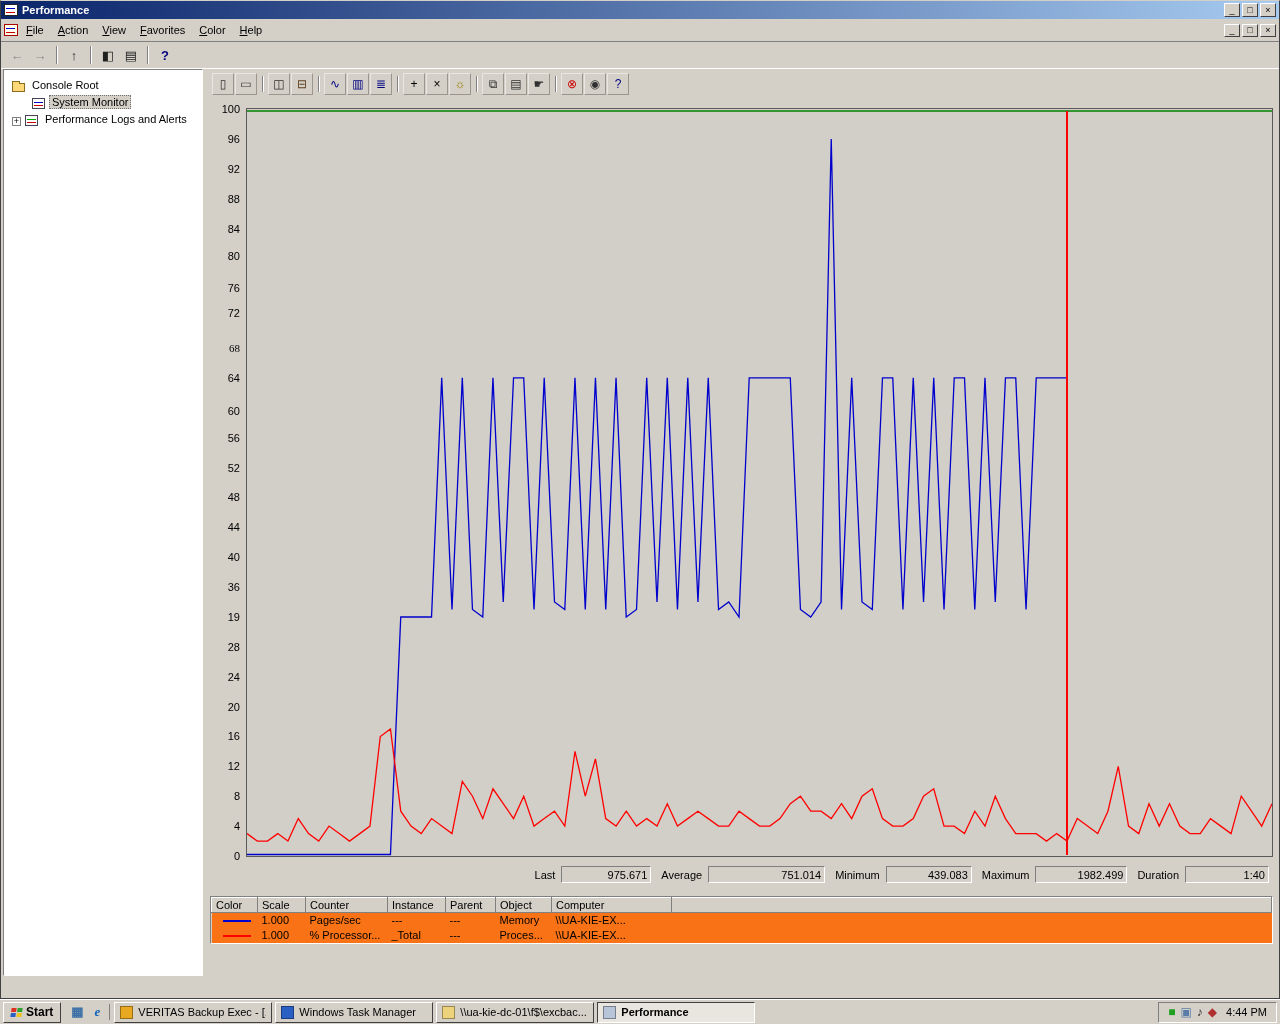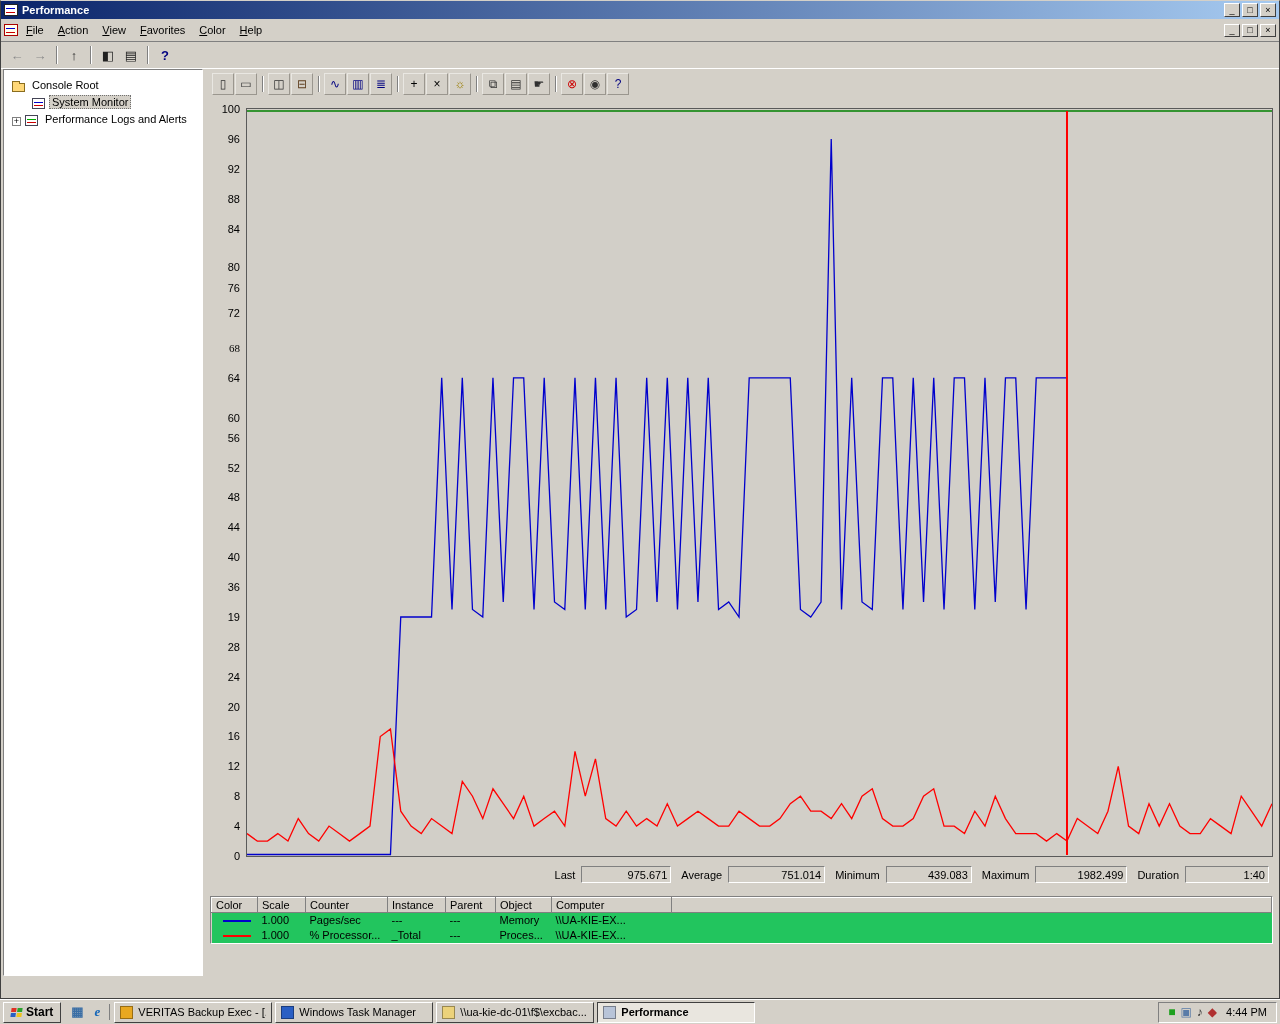--- a/index.html
+++ b/index.html
@@ -53,29 +53,29 @@
   .chart-row{display:flex;margin-top:11px}
   .yaxis{width:36px;position:relative;height:749px;flex:none}
   .ytick{position:absolute;right:6px;width:28px;text-align:right;font-size:11px}
   .plot{flex:1;height:749px;border:1px solid #5a5a5a;background:#d2cfc8;position:relative}
   .plot svg{display:block;width:100%;height:100%}
   
   .stats{display:flex;align-items:center;justify-content:flex-end;margin-top:9px;gap:10px;padding-right:4px}
   .stat-pair{display:flex;align-items:center;gap:6px}
   .stat-box{height:17px;border:1px solid;border-color:#808080 #fff #fff #808080;background:#d4d0c8;
     text-align:right;padding:2px 3px 0 0;overflow:hidden}
-  .w1{width:90px}.w2{width:97px}.w3{width:86px}.w4{width:92px}.w5{width:84px}
+  .w1{width:90px}.w2{width:117px}.w3{width:86px}.w4{width:92px}.w5{width:84px}
   
   .legend-wrap{margin-top:13px;border-top:1px solid #808080;border-left:1px solid #808080;
     border-right:1px solid #fff;border-bottom:1px solid #fff}
   table{border-collapse:collapse;width:100%;table-layout:fixed;font-size:11px}
   th{font-weight:normal;text-align:left;background:#d4d0c8;height:15px;padding:0 0 0 4px;
     border:1px solid;border-color:#fff #808080 #808080 #fff;overflow:hidden;white-space:nowrap}
   td{height:15px;padding:0 0 0 4px;overflow:hidden;white-space:nowrap}
-  tbody tr{background:#22c55e}
+  tbody tr{background:#f97316}
   tr.sel{background:#0a246a;color:#fff}
   .swatch{width:28px;border-top:2px solid #000;margin:2px auto 0 auto}
   
   .taskbar{position:absolute;left:0;bottom:0;width:1280px;height:25px;background:#d4d0c8;
     border-top:1px solid #fff;display:flex;align-items:center;padding:0 3px;gap:4px}
   .start{height:21px;display:flex;align-items:center;gap:4px;padding:0 7px;background:#d4d0c8;
     border:1px solid;border-color:#fff #404040 #404040 #fff;font-weight:bold;font-size:12px}
   .flag{display:grid;grid-template-columns:5px 5px;grid-template-rows:4px 4px;gap:1px;transform:skewX(-8deg)}
   .flag i:nth-child(1){background:#e03024}.flag i:nth-child(2){background:#2ca32c}
   .flag i:nth-child(3){background:#2a5fc4}.flag i:nth-child(4){background:#efc31e}
@@ -177,26 +177,26 @@
           <button class="sm-btn"><span style="color: rgb(0, 0, 128);">?</span></button>
         </div>
 
       <div class="chart-row">
         <div class="yaxis" id="yaxis">
             <div class="ytick" style="top: -5px;">100</div>
             <div class="ytick" style="top: 24.88px;">96</div>
             <div class="ytick" style="top: 54.76px;">92</div>
             <div class="ytick" style="top: 84.64px;">88</div>
             <div class="ytick" style="top: 114.52px;">84</div>
-            <div class="ytick" style="top: 153px;">80</div>
+            <div class="ytick" style="top: 142px;">80</div>
             <div class="ytick" style="top: 174.28px;">76</div>
             <div class="ytick" style="top: 199px;">72</div>
             <div class="ytick" style="top: 234.04px; font-family: Liberation Serif, serif;">68</div>
             <div class="ytick" style="top: 263.92px;">64</div>
-            <div class="ytick" style="top: 304px;">60</div>
+            <div class="ytick" style="top: 297px;">60</div>
             <div class="ytick" style="top: 323.68px;">56</div>
             <div class="ytick" style="top: 353.56px;">52</div>
             <div class="ytick" style="top: 383.44px;">48</div>
             <div class="ytick" style="top: 413.32px;">44</div>
             <div class="ytick" style="top: 443.2px;">40</div>
             <div class="ytick" style="top: 473.08px;">36</div>
             <div class="ytick" style="top: 502.96px;">19</div>
             <div class="ytick" style="top: 532.84px;">28</div>
             <div class="ytick" style="top: 562.72px;">24</div>
             <div class="ytick" style="top: 592.6px;">20</div>

